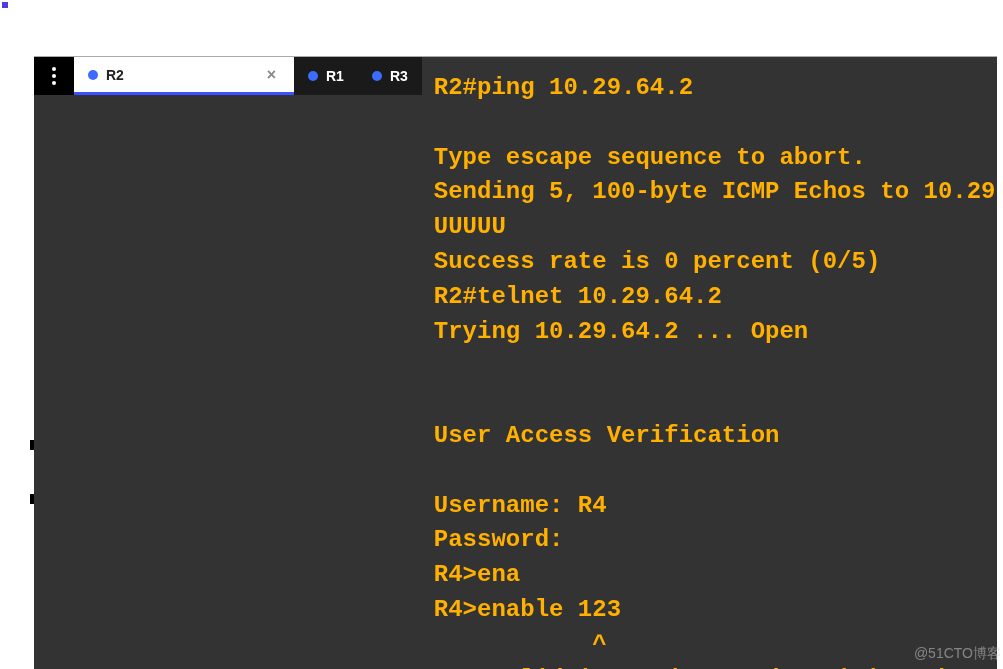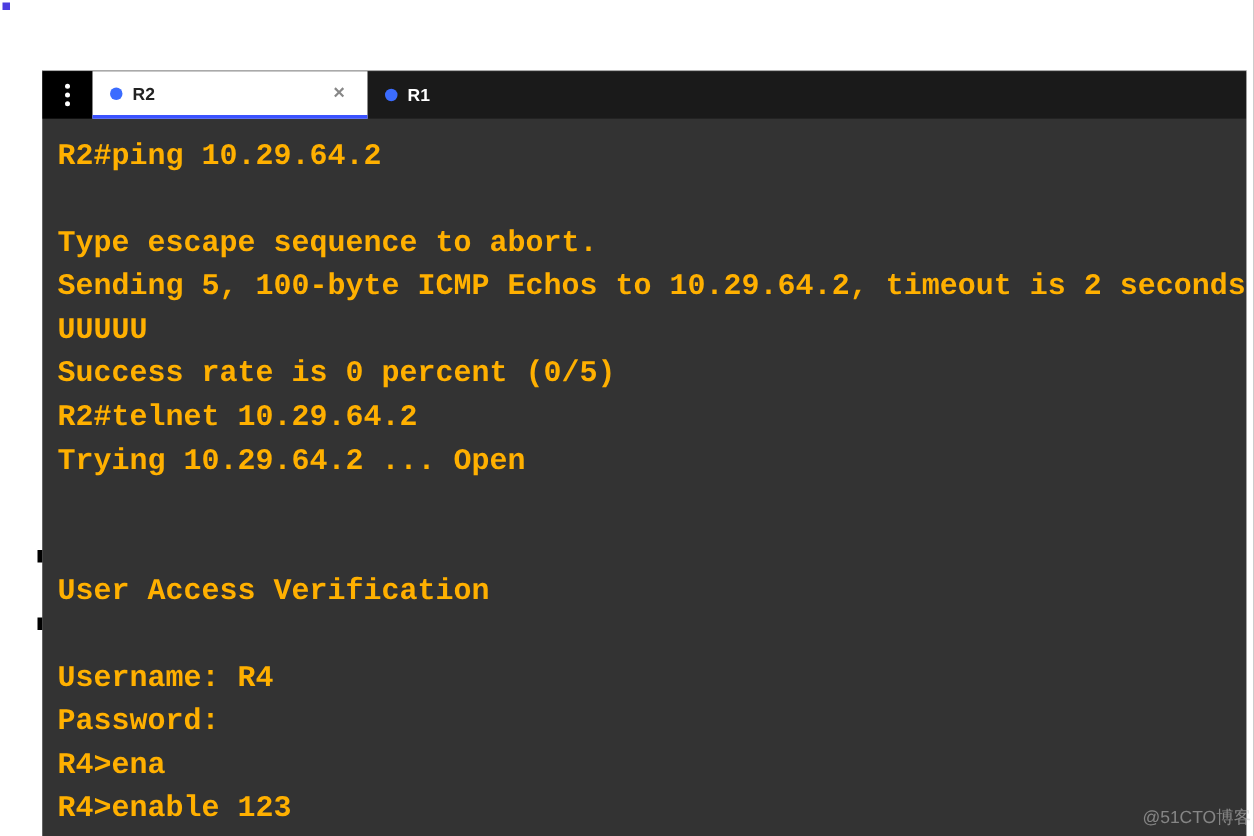--- a/index.html
+++ b/index.html
@@ -20,21 +20,21 @@
     background: #4b3de0;
   }
   .window {
     position: absolute;
     left: 34px;
     top: 56px;
     right: 6px;
     bottom: 0;
     background: #333333;
     display: flex;
-    flex-direction: column;
+    flex-direction: row;
     border-top: 1px solid #aaa;
   }
   .tabbar {
     height: 38px;
     background: #1a1a1a;
     display: flex;
     align-items: stretch;
   }
   .menu-btn {
     width: 40px;
@@ -140,20 +140,24 @@
     </div>
     <div class="tab active">
       <span class="bullet"></span>
       <span class="label">R2</span>
       <span class="close">×</span>
     </div>
     <div class="tab inactive">
       <span class="bullet"></span>
       <span class="label">R1</span>
     </div>
+    <div class="tab inactive">
+      <span class="bullet"></span>
+      <span class="label">R3</span>
+    </div>
   </div>
   <div class="terminal">R2#ping 10.29.64.2
 
 Type escape sequence to abort.
 Sending 5, 100-byte ICMP Echos to 10.29.64.2, timeout is 2 seconds:
 UUUUU
 Success rate is 0 percent (0/5)
 R2#telnet 10.29.64.2
 Trying 10.29.64.2 ... Open
 

